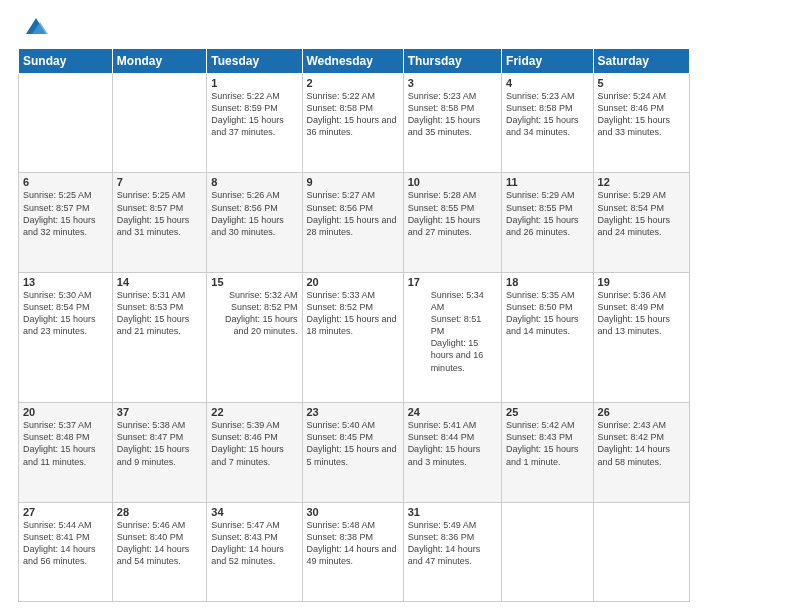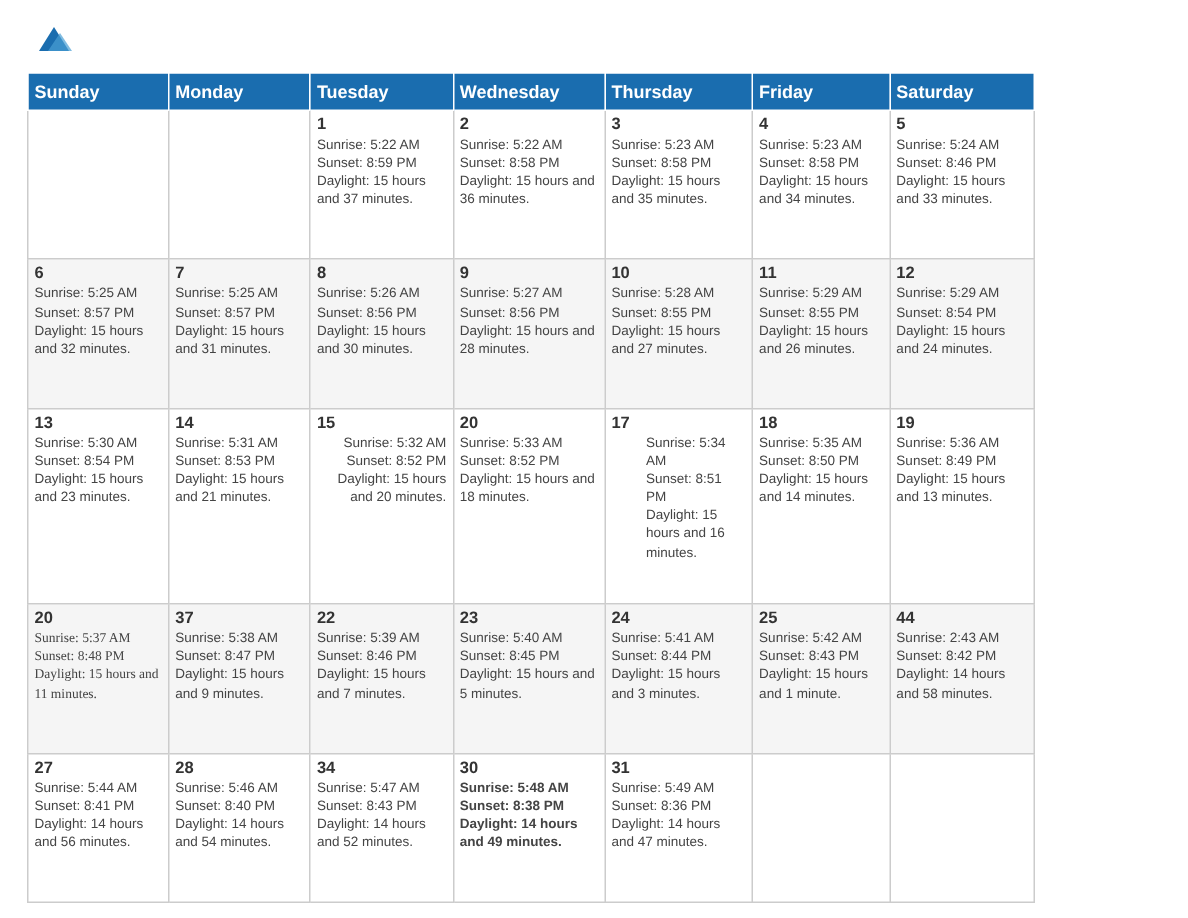--- a/index.html
+++ b/index.html
@@ -254,21 +254,21 @@
           <td>
             <span class="day-num">19</span>
             <div class="day-info" style="white-space: pre-line;">Sunrise: 5:36 AM
 Sunset: 8:49 PM
 Daylight: 15 hours and 13 minutes.</div>
           </td>
         </tr>
         <tr>
           <td>
             <span class="day-num">20</span>
-            <div class="day-info" style="white-space: pre-line; font-family: Liberation Serif, serif;">Sunrise: 5:37 AM
+            <div class="day-info" style="white-space: pre-line;">Sunrise: 5:37 AM
 Sunset: 8:48 PM
 Daylight: 15 hours and 11 minutes.</div>
           </td>
           <td>
             <span class="day-num">37</span>
             <div class="day-info" style="white-space: pre-line;">Sunrise: 5:38 AM
 Sunset: 8:47 PM
 Daylight: 15 hours and 9 minutes.</div>
           </td>
           <td>
@@ -289,21 +289,21 @@
 Sunset: 8:44 PM
 Daylight: 15 hours and 3 minutes.</div>
           </td>
           <td>
             <span class="day-num">25</span>
             <div class="day-info" style="white-space: pre-line;">Sunrise: 5:42 AM
 Sunset: 8:43 PM
 Daylight: 15 hours and 1 minute.</div>
           </td>
           <td>
-            <span class="day-num">44</span>
+            <span class="day-num">26</span>
             <div class="day-info" style="white-space: pre-line;">Sunrise: 2:43 AM
 Sunset: 8:42 PM
 Daylight: 14 hours and 58 minutes.</div>
           </td>
         </tr>
         <tr>
           <td>
             <span class="day-num">27</span>
             <div class="day-info" style="white-space: pre-line;">Sunrise: 5:44 AM
 Sunset: 8:41 PM
@@ -316,21 +316,21 @@
 Daylight: 14 hours and 54 minutes.</div>
           </td>
           <td>
             <span class="day-num">34</span>
             <div class="day-info" style="white-space: pre-line;">Sunrise: 5:47 AM
 Sunset: 8:43 PM
 Daylight: 14 hours and 52 minutes.</div>
           </td>
           <td>
             <span class="day-num">30</span>
-            <div class="day-info" style="white-space: pre-line; font-weight: bold;">Sunrise: 5:48 AM
+            <div class="day-info" style="white-space: pre-line;">Sunrise: 5:48 AM
 Sunset: 8:38 PM
 Daylight: 14 hours and 49 minutes.</div>
           </td>
           <td>
             <span class="day-num">31</span>
             <div class="day-info" style="white-space: pre-line;">Sunrise: 5:49 AM
 Sunset: 8:36 PM
 Daylight: 14 hours and 47 minutes.</div>
           </td>
           <td class="empty"></td>

